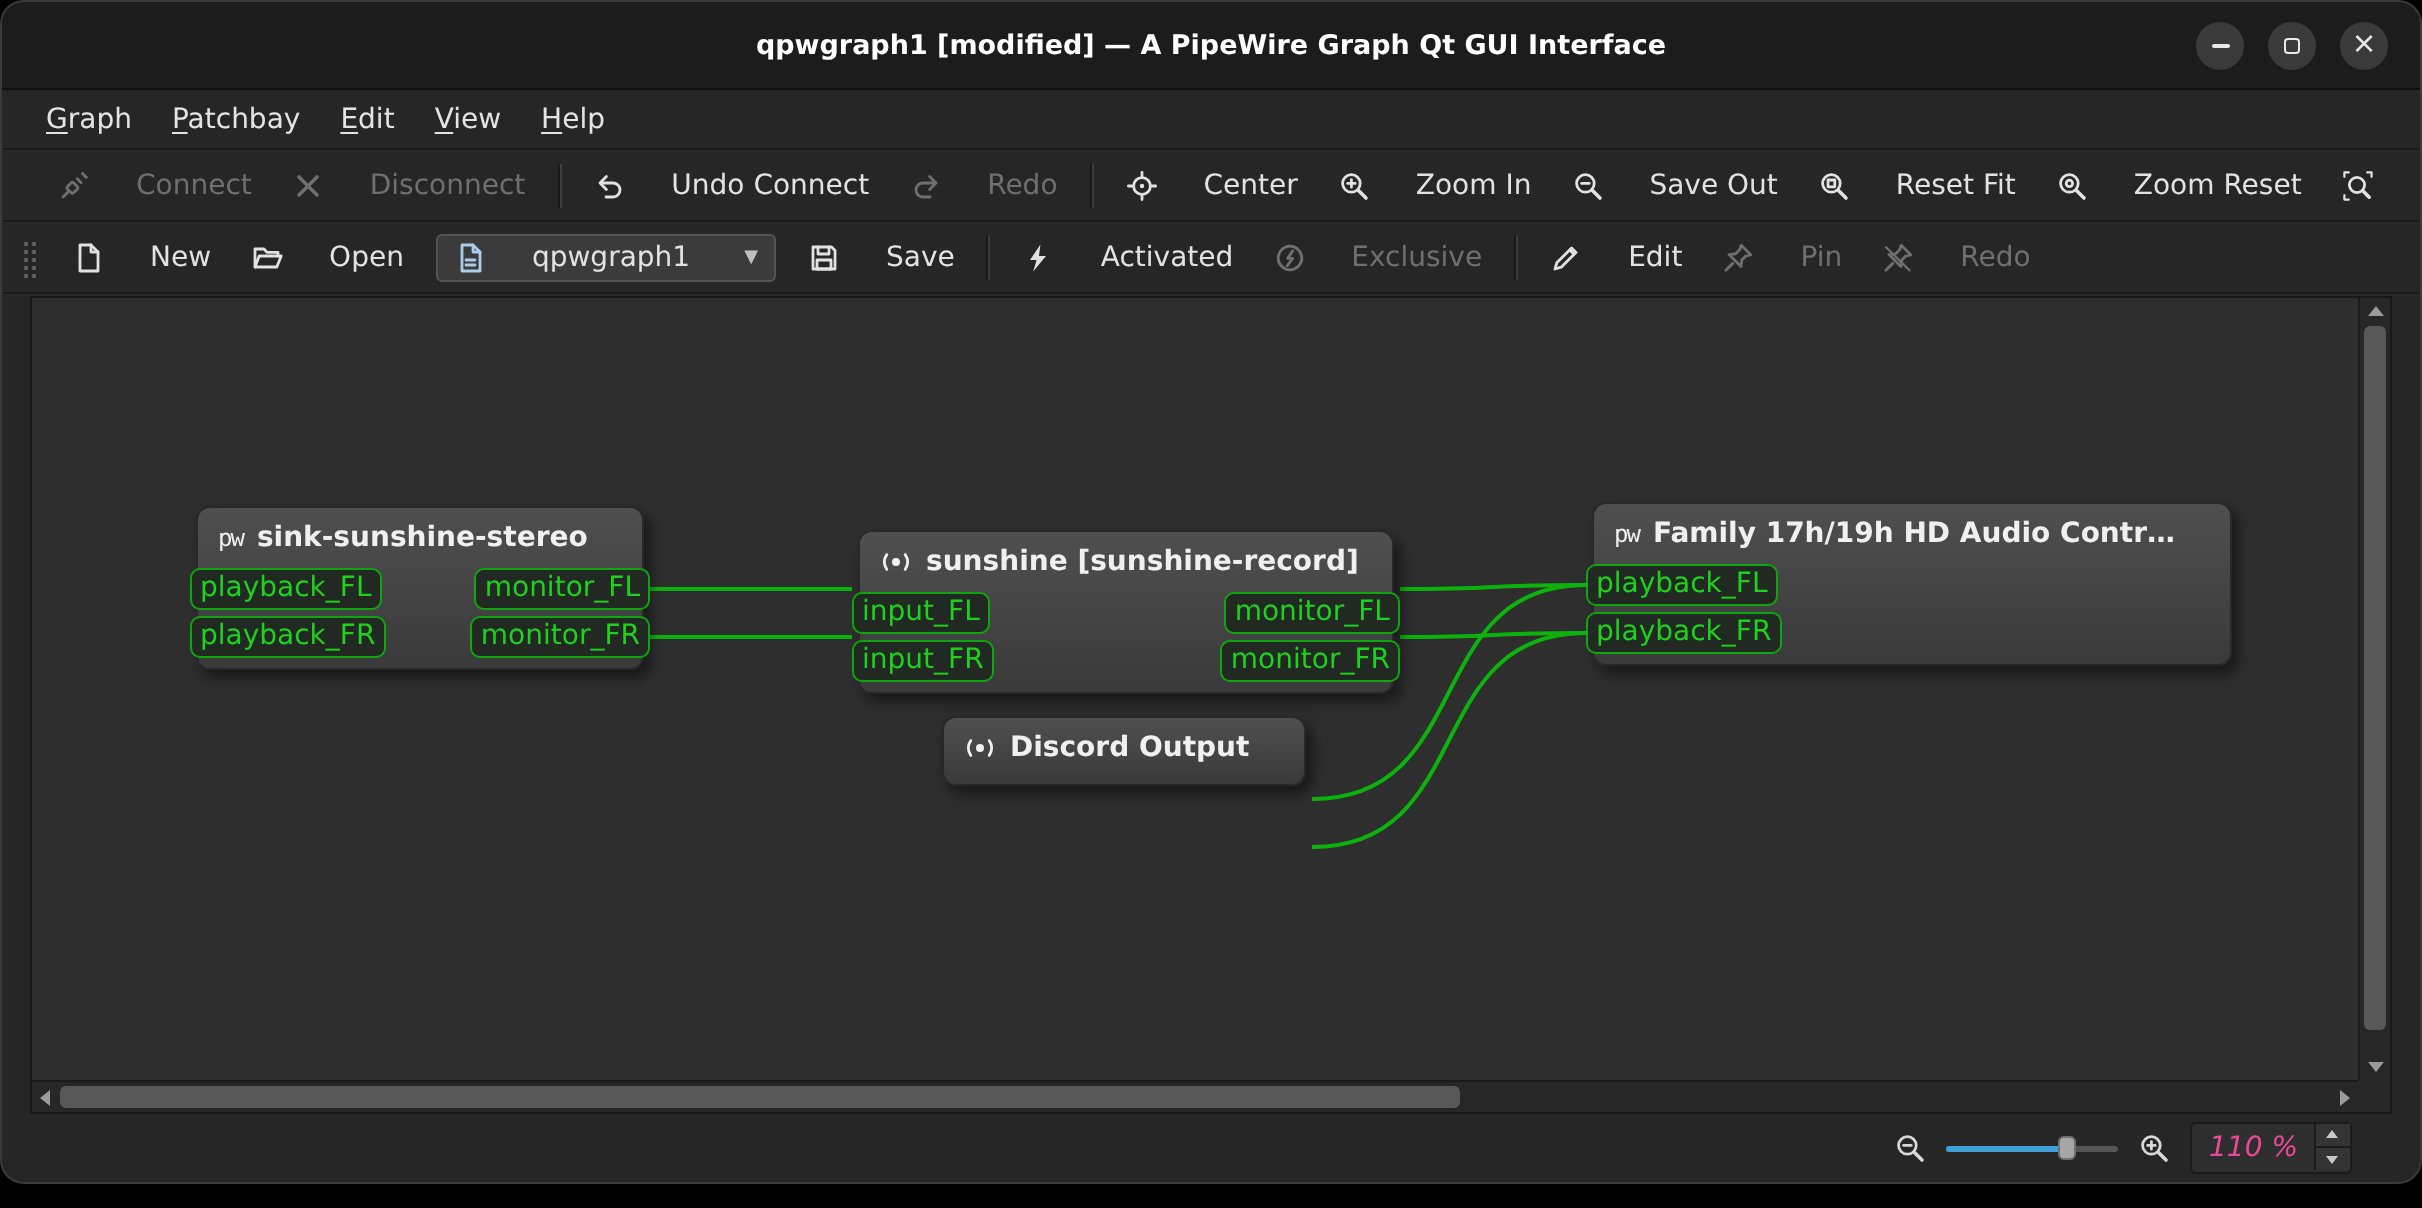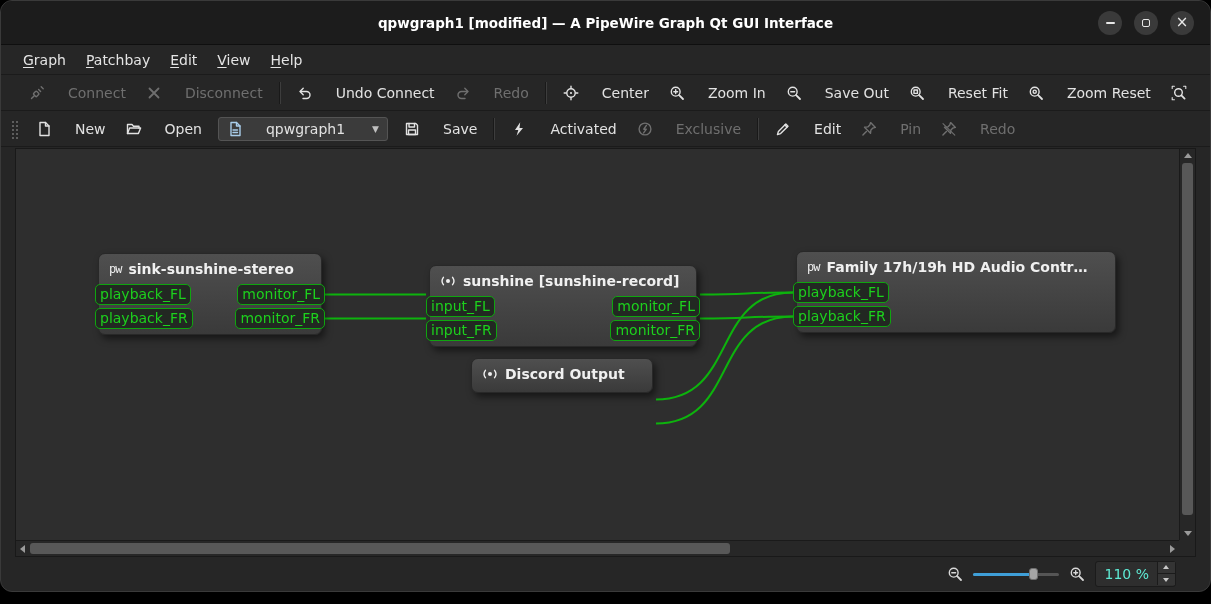--- a/index.html
+++ b/index.html
@@ -83,21 +83,21 @@
   
   .statusbar{height:33px;display:flex;align-items:center;justify-content:flex-end;gap:10px;
              padding:0 34px 0 0;box-sizing:border-box;color:#e2e2e2;}
   .sb-icon{color:#d8d8d8;display:flex;align-items:center;}
   .slider{position:relative;width:86px;height:16px;}
   .groove{position:absolute;left:0;right:0;top:7px;height:3px;background:#555;border-radius:2px;}
   .groove .fill{height:100%;width:72%;background:var(--slider-blue,#3f9fd8);border-radius:2px;}
   .slider .handle{position:absolute;top:2px;left:68%;width:9px;height:12px;background:#a6a6a6;
                   border-radius:3px;border:1px solid #707070;box-sizing:border-box;}
   .spinbox{display:flex;align-items:center;background:#2e2e2e;border:1px solid #1b1b1b;border-radius:3px;
-           height:24px;padding-left:9px;font-size:14px;color:#5eead4;}
+           height:24px;padding-left:9px;font-size:14px;color:#ec4899;font-style:italic;}
   .spin-arrows{display:flex;flex-direction:column;margin-left:8px;border-left:1px solid #1b1b1b;}
   .spin-cell{width:17px;height:11px;position:relative;background:#343434;}
   .spin-cell + .spin-cell{border-top:1px solid #1b1b1b;}
   .spin-cell .t{position:absolute;left:5px;width:0;height:0;border:3.5px solid transparent;}
   .spin-up .t{top:2.5px;border-bottom:4.5px solid #c8c8c8;border-top:none;}
   .spin-down .t{top:3.5px;border-top:4.5px solid #c8c8c8;border-bottom:none;}
 </style>
 </head>
 <body>
 

